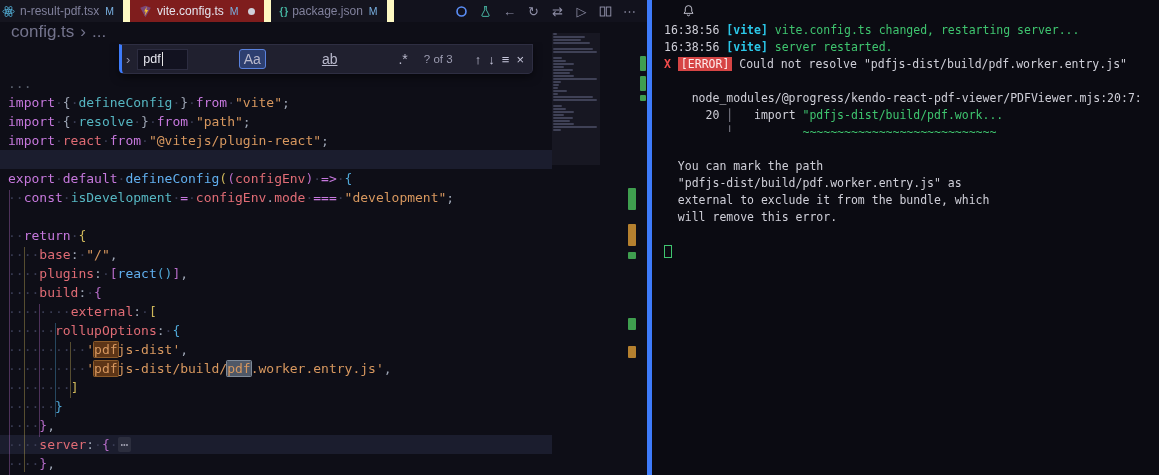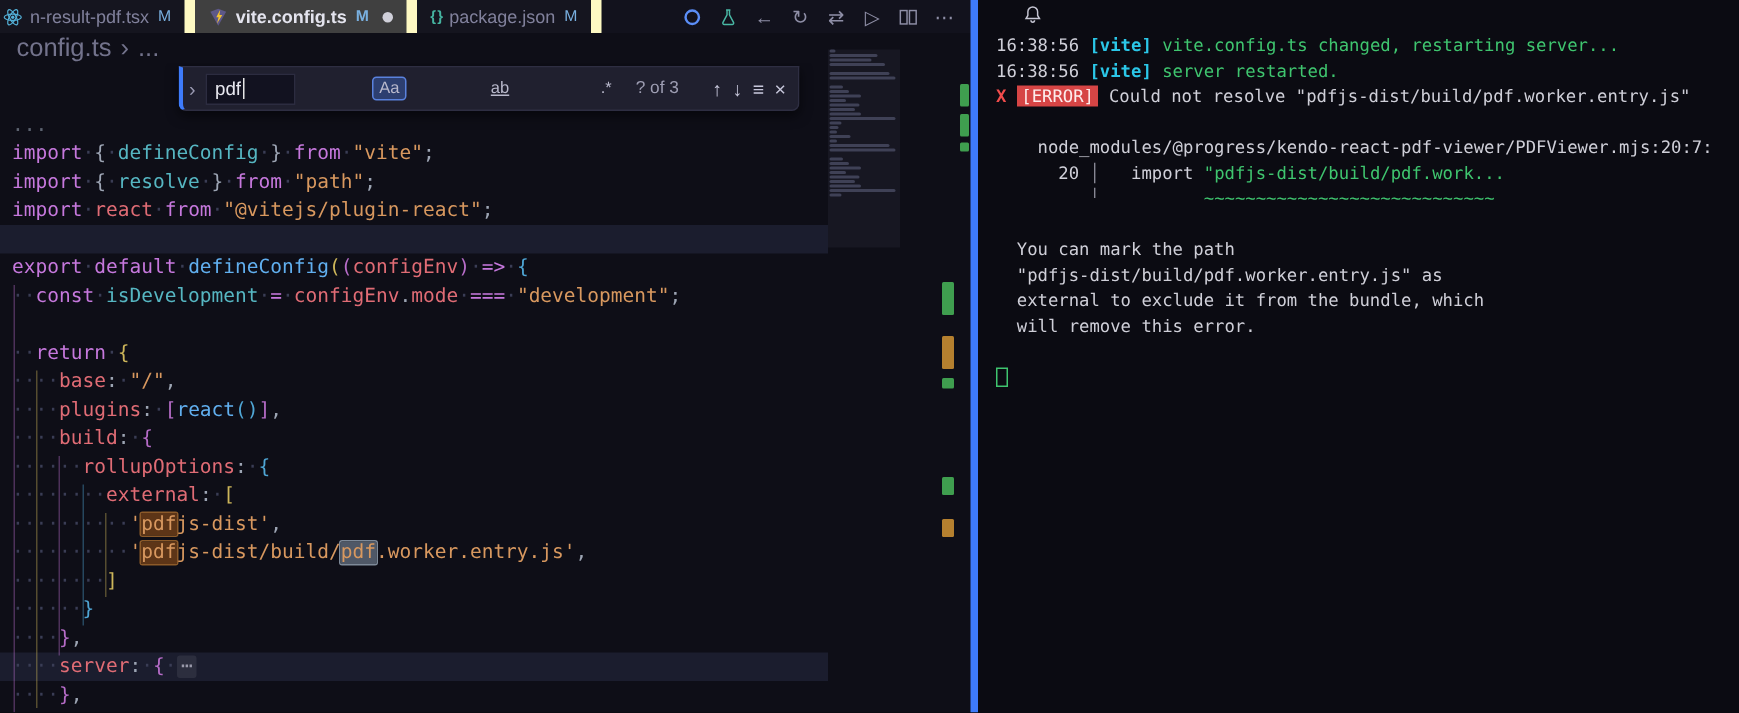--- a/index.html
+++ b/index.html
@@ -8,21 +8,21 @@
 
   .app { position:absolute; inset:0; }
 
   
   .editor-group { position:absolute; left:0; top:0; width:648px; height:475px; background:#0e0e17; }
 
   .tab-bar { position:absolute; top:0; left:0; right:0; height:22px; background:#12121d; display:flex; align-items:stretch; }
   .tabs { display:flex; }
   .tab { display:flex; align-items:center; gap:5px; padding:0 9px; font-size:12px; color:#81819c; background:#15151f; border-right:7px solid #fef9c3; cursor:pointer; white-space:nowrap; }
   .tab:first-child { padding-left:2px; }
-  .tab.active { background:#404040; color:#e4e4ee;font-weight:bold; }
+  .tab.active { background:#7f1d1d; color:#e4e4ee; }
   .tab .badge { font-size:10.5px; color:#79b0e0; margin-left:1px; }
   .tab .dot { width:7px; height:7px; border-radius:50%; background:#d0d0da; margin-left:4px; }
   .tab-ic { display:flex; align-items:center; }
   .ic-braces { color:#45b3a0; font-weight:bold; font-size:10px; letter-spacing:-1px; }
   .tab-actions { margin-left:auto; display:flex; align-items:center; gap:3px; padding-right:8px; }
   .action { width:21px; height:20px; display:flex; align-items:center; justify-content:center; color:#8e8ea6; font-size:13px; cursor:pointer; }
 
   .breadcrumb { position:absolute; top:22px; left:0; right:100px; height:20px; display:flex; align-items:center; gap:6px; padding-left:11px; font-size:17px; color:#73738c; }
 
   
@@ -54,21 +54,21 @@
   .mini-slider { position:absolute; left:552px; top:33px; width:48px; height:132px; background:rgba(140,140,170,.08); }
   .ruler-inner { position:absolute; left:628px; width:8px; top:0; bottom:0; }
   .ruler-edge  { position:absolute; left:640px; width:6px; top:0; bottom:0; }
   .mark { position:absolute; left:0; width:100%; border-radius:1px; }
 
   
   .find-widget { position:absolute; left:119px; top:2px; width:414px; height:30px; background:#20202f; border:1px solid #2e2e42; border-left:3px solid #3e7bfa; border-radius:0 0 5px 5px; display:flex; align-items:center; gap:7px; padding:0 8px 0 4px; box-shadow:0 3px 8px rgba(0,0,0,.5); z-index:5; }
   .find-toggle { color:#9a9ab2; font-size:13px; cursor:pointer; }
   .find-input { width:150px; height:21px; background:#121220; border:1px solid #2c2c40; color:#e8e8f0; font-size:12.5px; padding:0 5px; display:flex; align-items:center; cursor:text; }
   .caret { display:inline-block; width:1.5px; height:14px; background:#e6e6e6; margin-left:1px; }
-  .opt { font-size:11px; color:#b9b9cc; padding:1px 4px; border:1px solid transparent; border-radius:3px; cursor:pointer;margin-left:44px; }
+  .opt { font-size:14px; color:#b9b9cc; padding:1px 4px; border:1px solid transparent; border-radius:3px; cursor:pointer;margin-left:44px; }
   .opt.active { background:rgba(64,110,210,.4); border-color:#5a82de; }
   .opt.u { text-decoration:underline; }
   .find-results { font-size:11.5px; color:#9d9db2; margin-left:4px; min-width:44px; }
   .find-btn { color:#c6c6da; font-size:13px; width:18px; text-align:center; cursor:pointer; }
   .find-btn.prev { margin-left:auto; }
 
   
   .sash { position:absolute; left:647px; top:0; width:5px; height:475px; background:#3e7bfa; cursor:col-resize; }
 
   
@@ -164,22 +164,22 @@
           <div class="line"><span class="c-kw">import</span><span class="c-ws">·</span><span class="c-txt">{</span><span class="c-ws">·</span><span class="c-imp">resolve</span><span class="c-ws">·</span><span class="c-txt">}</span><span class="c-ws">·</span><span class="c-kw">from</span><span class="c-ws">·</span><span class="c-str">"path"</span><span class="c-txt">;</span></div>
           <div class="line"><span class="c-kw">import</span><span class="c-ws">·</span><span class="c-var">react</span><span class="c-ws">·</span><span class="c-kw">from</span><span class="c-ws">·</span><span class="c-str">"@vitejs/plugin-react"</span><span class="c-txt">;</span></div>
           <div class="line hl">&nbsp;</div>
           <div class="line"><span class="c-kw">export</span><span class="c-ws">·</span><span class="c-kw">default</span><span class="c-ws">·</span><span class="c-fn">defineConfig</span><span class="c-br1">(</span><span class="c-br2">(</span><span class="c-var">configEnv</span><span class="c-br2">)</span><span class="c-ws">·</span><span class="c-kw">=&gt;</span><span class="c-ws">·</span><span class="c-br3">{</span></div>
           <div class="line"><span class="c-ws">··</span><span class="c-kw">const</span><span class="c-ws">·</span><span class="c-imp">isDevelopment</span><span class="c-ws">·</span><span class="c-kw">=</span><span class="c-ws">·</span><span class="c-var">configEnv</span><span class="c-txt">.</span><span class="c-prop">mode</span><span class="c-ws">·</span><span class="c-kw">===</span><span class="c-ws">·</span><span class="c-str">"development"</span><span class="c-txt">;</span></div>
           <div class="line">&nbsp;</div>
           <div class="line"><span class="c-ws">··</span><span class="c-kw">return</span><span class="c-ws">·</span><span class="c-br1">{</span></div>
           <div class="line"><span class="c-ws">····</span><span class="c-prop">base</span><span class="c-txt">:</span><span class="c-ws">·</span><span class="c-str">"/"</span><span class="c-txt">,</span></div>
           <div class="line"><span class="c-ws">····</span><span class="c-prop">plugins</span><span class="c-txt">:</span><span class="c-ws">·</span><span class="c-br2">[</span><span class="c-fn">react</span><span class="c-br3">(</span><span class="c-br3">)</span><span class="c-br2">]</span><span class="c-txt">,</span></div>
           <div class="line"><span class="c-ws">····</span><span class="c-prop">build</span><span class="c-txt">:</span><span class="c-ws">·</span><span class="c-br2">{</span></div>
+          <div class="line"><span class="c-ws">········</span><span class="c-prop">external</span><span class="c-txt">:</span><span class="c-ws">·</span><span class="c-br1">[</span></div>
           <div class="line"><span class="c-ws">······</span><span class="c-prop">rollupOptions</span><span class="c-txt">:</span><span class="c-ws">·</span><span class="c-br3">{</span></div>
-          <div class="line"><span class="c-ws">········</span><span class="c-prop">external</span><span class="c-txt">:</span><span class="c-ws">·</span><span class="c-br1">[</span></div>
           <div class="line"><span class="c-ws">··········</span><span class="c-str">'</span><span class="c-str m-match">pdf</span><span class="c-str">js-dist'</span><span class="c-txt">,</span></div>
           <div class="line"><span class="c-ws">··········</span><span class="c-str">'</span><span class="c-str m-match">pdf</span><span class="c-str">js-dist/build/</span><span class="c-str m-current">pdf</span><span class="c-str">.worker.entry.js'</span><span class="c-txt">,</span></div>
           <div class="line"><span class="c-ws">········</span><span class="c-br1">]</span></div>
           <div class="line"><span class="c-ws">······</span><span class="c-br3">}</span></div>
           <div class="line"><span class="c-ws">····</span><span class="c-br2">}</span><span class="c-txt">,</span></div>
           <div class="line hl"><span class="c-ws">····</span><span class="c-prop">server</span><span class="c-txt">:</span><span class="c-ws">·</span><span class="c-br2">{</span><span class="c-ws">·</span><span class="c-fold">⋯</span></div>
           <div class="line"><span class="c-ws">····</span><span class="c-br2">}</span><span class="c-txt">,</span></div>
         </div>
       <div class="guide" style="left:9px;  top:148px; height:285px; background:rgba(182,108,200,.38);"></div>
       <div class="guide" style="left:24px; top:205px; height:225px; background:rgba(205,182,90,.38);"></div>

